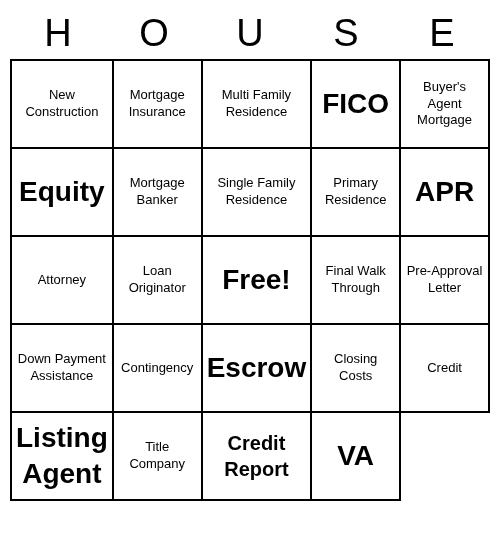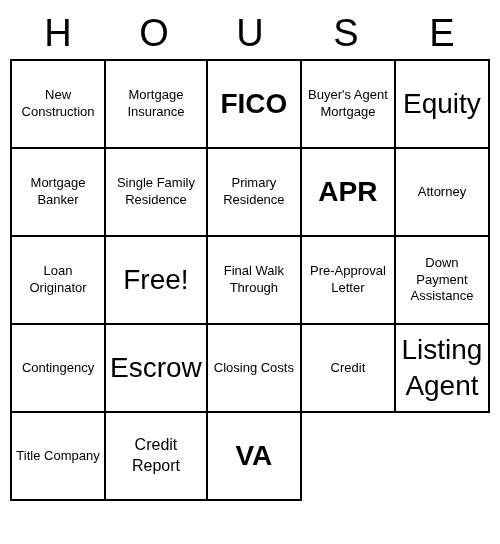--- a/index.html
+++ b/index.html
@@ -55,50 +55,53 @@
       min-height: 88px;
     }
 
     .cell-text {
       font-size: 13px;
       line-height: 1.3;
     }
 
     .cell-text.large {
       font-size: 28px;
-      font-weight: normal;
+      font-weight: bold;
     }
 
     .cell-text.xlarge {
       font-size: 28px;
       font-weight: bold;
     }
 
     .cell-text.medium {
-      font-size: 16px;
-      font-weight: normal;
+      font-size: 20px;
+      font-weight: bold;
     }
   </style>
 </head>
 <body>
 
 <div class="bingo-card">
   <div class="header-row">
   <div class="header-cell">H</div>
       <div class="header-cell">O</div>
       <div class="header-cell">U</div>
       <div class="header-cell">S</div>
       <div class="header-cell">E</div>
     </div>
   <div class="grid">
   <div class="cell">
         <span class="cell-text">New Construction</span>
       </div>
       <div class="cell">
         <span class="cell-text">Mortgage Insurance</span>
+      </div>
+      <div class="cell">
+        <span class="cell-text">Multi Family Residence</span>
       </div>
       <div class="cell">
         <span class="cell-text xlarge">FICO</span>
       </div>
       <div class="cell">
         <span class="cell-text">Buyer's Agent Mortgage</span>
       </div>
       <div class="cell">
         <span class="cell-text large">Equity</span>
       </div>

